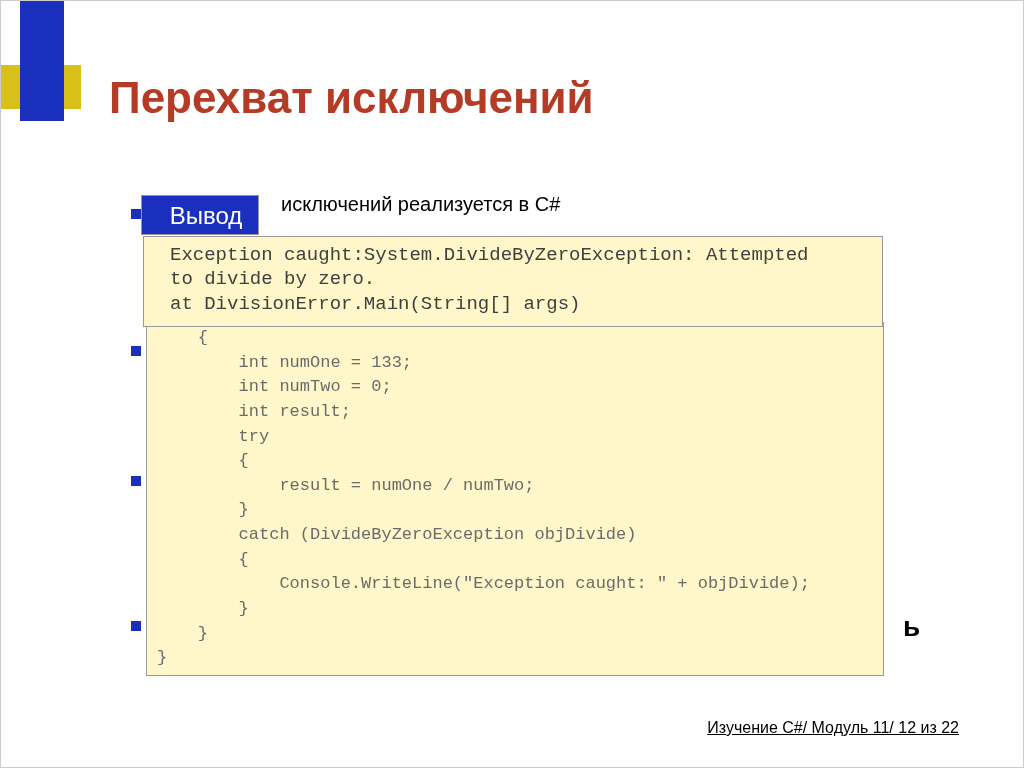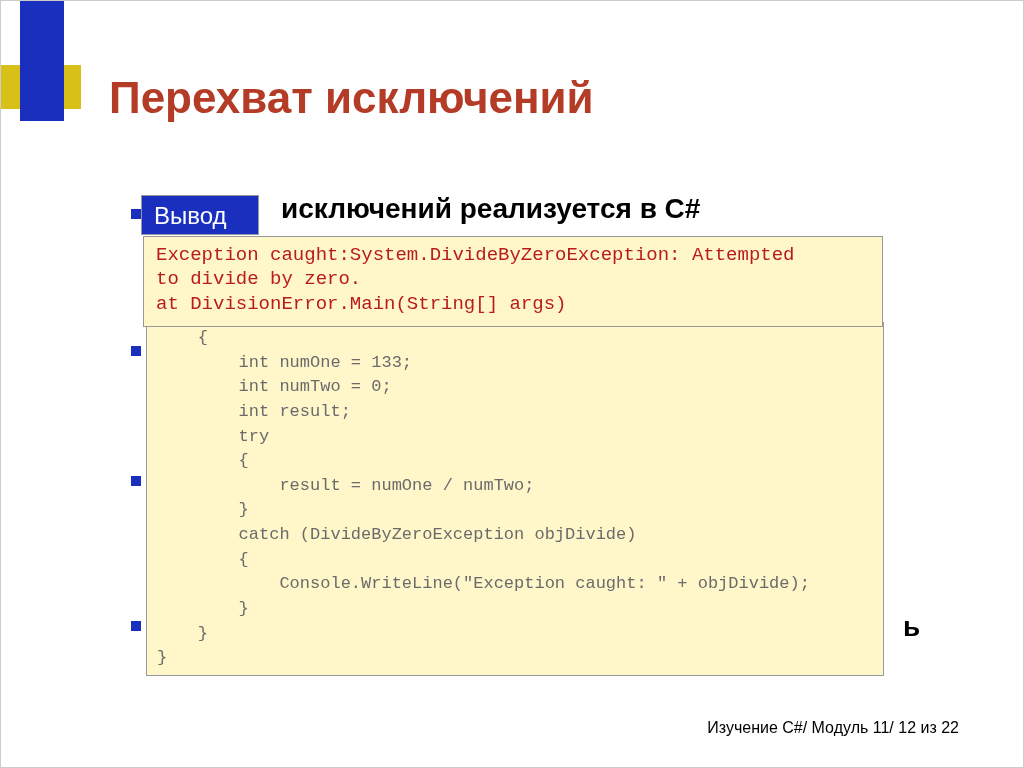--- a/index.html
+++ b/index.html
@@ -36,25 +36,24 @@
     top: 72px;
     left: 108px;
     font-size: 44px;
     font-weight: 700;
     color: #b43b26;
   }
 
   .bullet-text {
     position: absolute;
     left: 160px;
-    font-size: 28px;
+    font-size: 20px;
     color: #000;
     line-height: 1.2;
     width: 760px;
-    font-weight: bold;
   }
   .bullet-text-b { font-weight: bold; }
   .bullet-square {
     position: absolute;
     width: 10px;
     height: 10px;
     background: #1b2fbf;
   }
 
   .output-label {
@@ -62,33 +61,34 @@
     top: 194px;
     left: 140px;
     width: 118px;
     height: 40px;
     background: #1b2fbf;
     color: #fff;
     font-size: 24px;
     line-height: 40px;
     padding-left: 12px;
     border: 1px solid #999;
+    text-align: center;
   }
 
   .code-box-1 {
     position: absolute;
     top: 235px;
     left: 142px;
     width: 740px;
     background: #fff6c9;
     border: 1px solid #999;
     font-family: "Courier New", monospace;
     font-size: 19px;
-    color: #b91c1c;
-    padding: 6px 10px 10px 12px;
+    color: #404040;
+    padding: 6px 10px 10px 26px;
     line-height: 1.28;
     white-space: pre;
     z-index: 3;
     font-feature-settings: "kern" 0;
   }
 
   .code-box-2 {
     position: absolute;
     top: 321px;
     left: 145px;
@@ -113,20 +113,21 @@
     font-weight: bold;
     color: #000;
   }
 
   .footer {
     position: absolute;
     bottom: 30px;
     right: 64px;
     font-size: 16px;
     color: #000;
+    text-decoration: underline;
   }
 </style>
 </head>
 <body>
 
 <div class="slide">
 
   <div class="deco-yellow"></div>
   <div class="deco-blue"></div>
 

